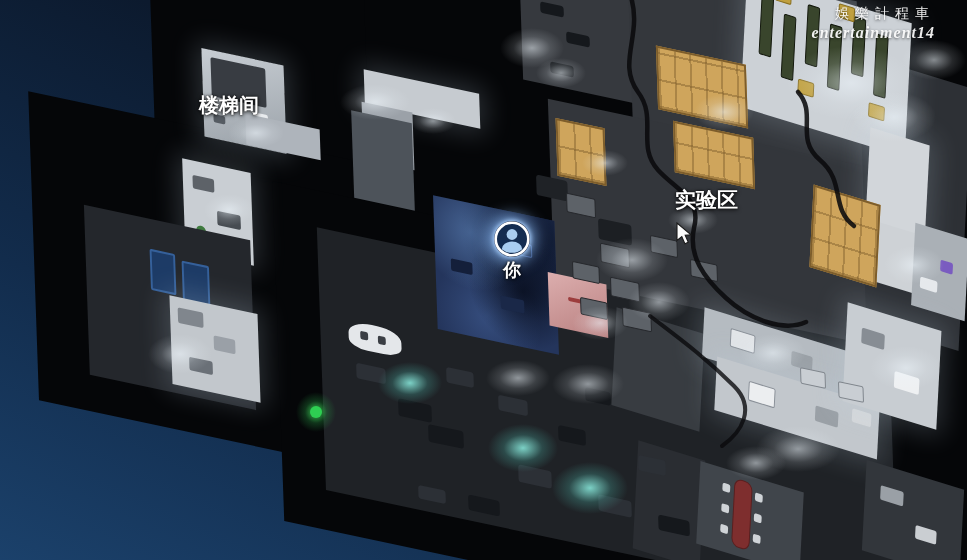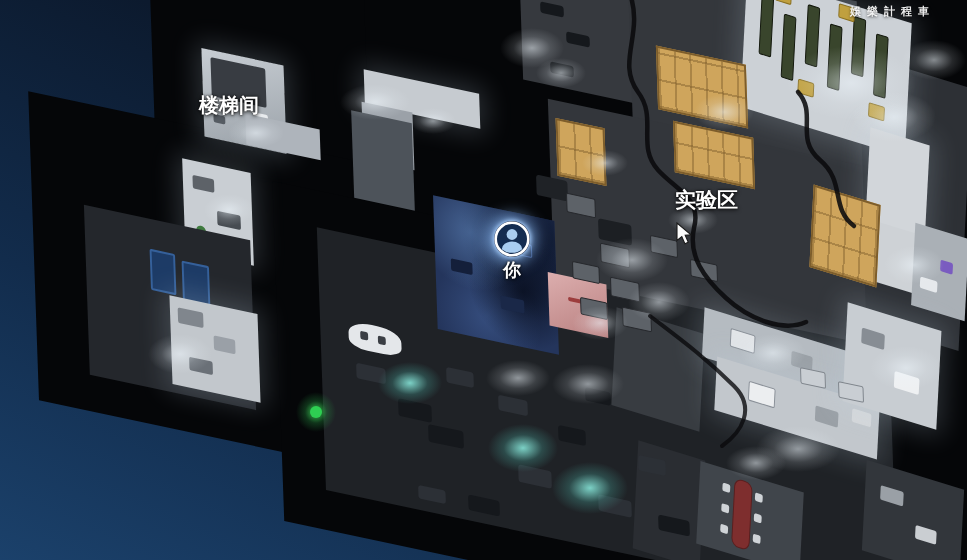--- a/index.html
+++ b/index.html
@@ -20,21 +20,21 @@
   .tan{background:#cfa55c;border:2px solid #7d5d2b;box-sizing:border-box;
     background-image:repeating-linear-gradient(90deg,rgba(125,93,43,.45) 0 2px,transparent 2px 16px),
                      repeating-linear-gradient(0deg,rgba(125,93,43,.45) 0 2px,transparent 2px 26px);}
   .bench{background:#39452c;border:1px solid #12170c;border-radius:2px;position:absolute;}
   .crate{background:#c0a03f;border:1px solid #8a7020;border-radius:2px;position:absolute;}
   .lbl{position:absolute;color:#fff;font-weight:bold;
     text-shadow:0 1px 4px rgba(0,0,0,.95),0 0 2px rgba(0,0,0,.9);white-space:nowrap;}
   .wm{position:absolute;right:32px;top:5px;text-align:right;color:rgba(255,255,255,.92);
     font-family:"Liberation Serif",serif;line-height:1.25;
     text-shadow:0 1px 3px rgba(0,0,0,.6);}
-  .wm .l1{font-size:11px;font-weight:bold;letter-spacing:6px;}
+  .wm .l1{font-size:14px;font-weight:normal;letter-spacing:6px;}
   .wm .l2{font-size:16px;font-weight:bold;font-style:italic;letter-spacing:1px;}
   .marker{position:absolute;left:494px;top:221px;width:36px;height:36px;border-radius:50%;
     box-shadow:0 0 16px 5px rgba(145,195,255,.8),0 0 4px 1px rgba(200,225,255,.9);}
   .poolt{background:#1d3b66;border:2px solid #35609a;box-sizing:border-box;border-radius:2px;}
 </style>
 </head>
 <body>
 
 <div class="stage">
 
@@ -226,15 +226,16 @@
   <div class="lbl" style="left:498px;top:258px;width:28px;text-align:center;font-size:18px;">你</div>
 
   <div class="a" style="left:675px;top:222px;">
     <svg width="20" height="24" viewBox="0 0 20 24">
       <path d="M2,1 L2,18.5 L6.8,14.6 L9.9,21.8 L13.3,20.3 L10.2,13.3 L16,12.8 Z" fill="#fcfcfc" stroke="#1a1a1a" stroke-width="1.1"></path>
     </svg>
   </div>
 
   <div class="wm">
     <div class="l1">娛樂計程車</div>
+    <div class="l2">entertainment14</div>
   </div>
 
 </div>
 
 </body></html>

